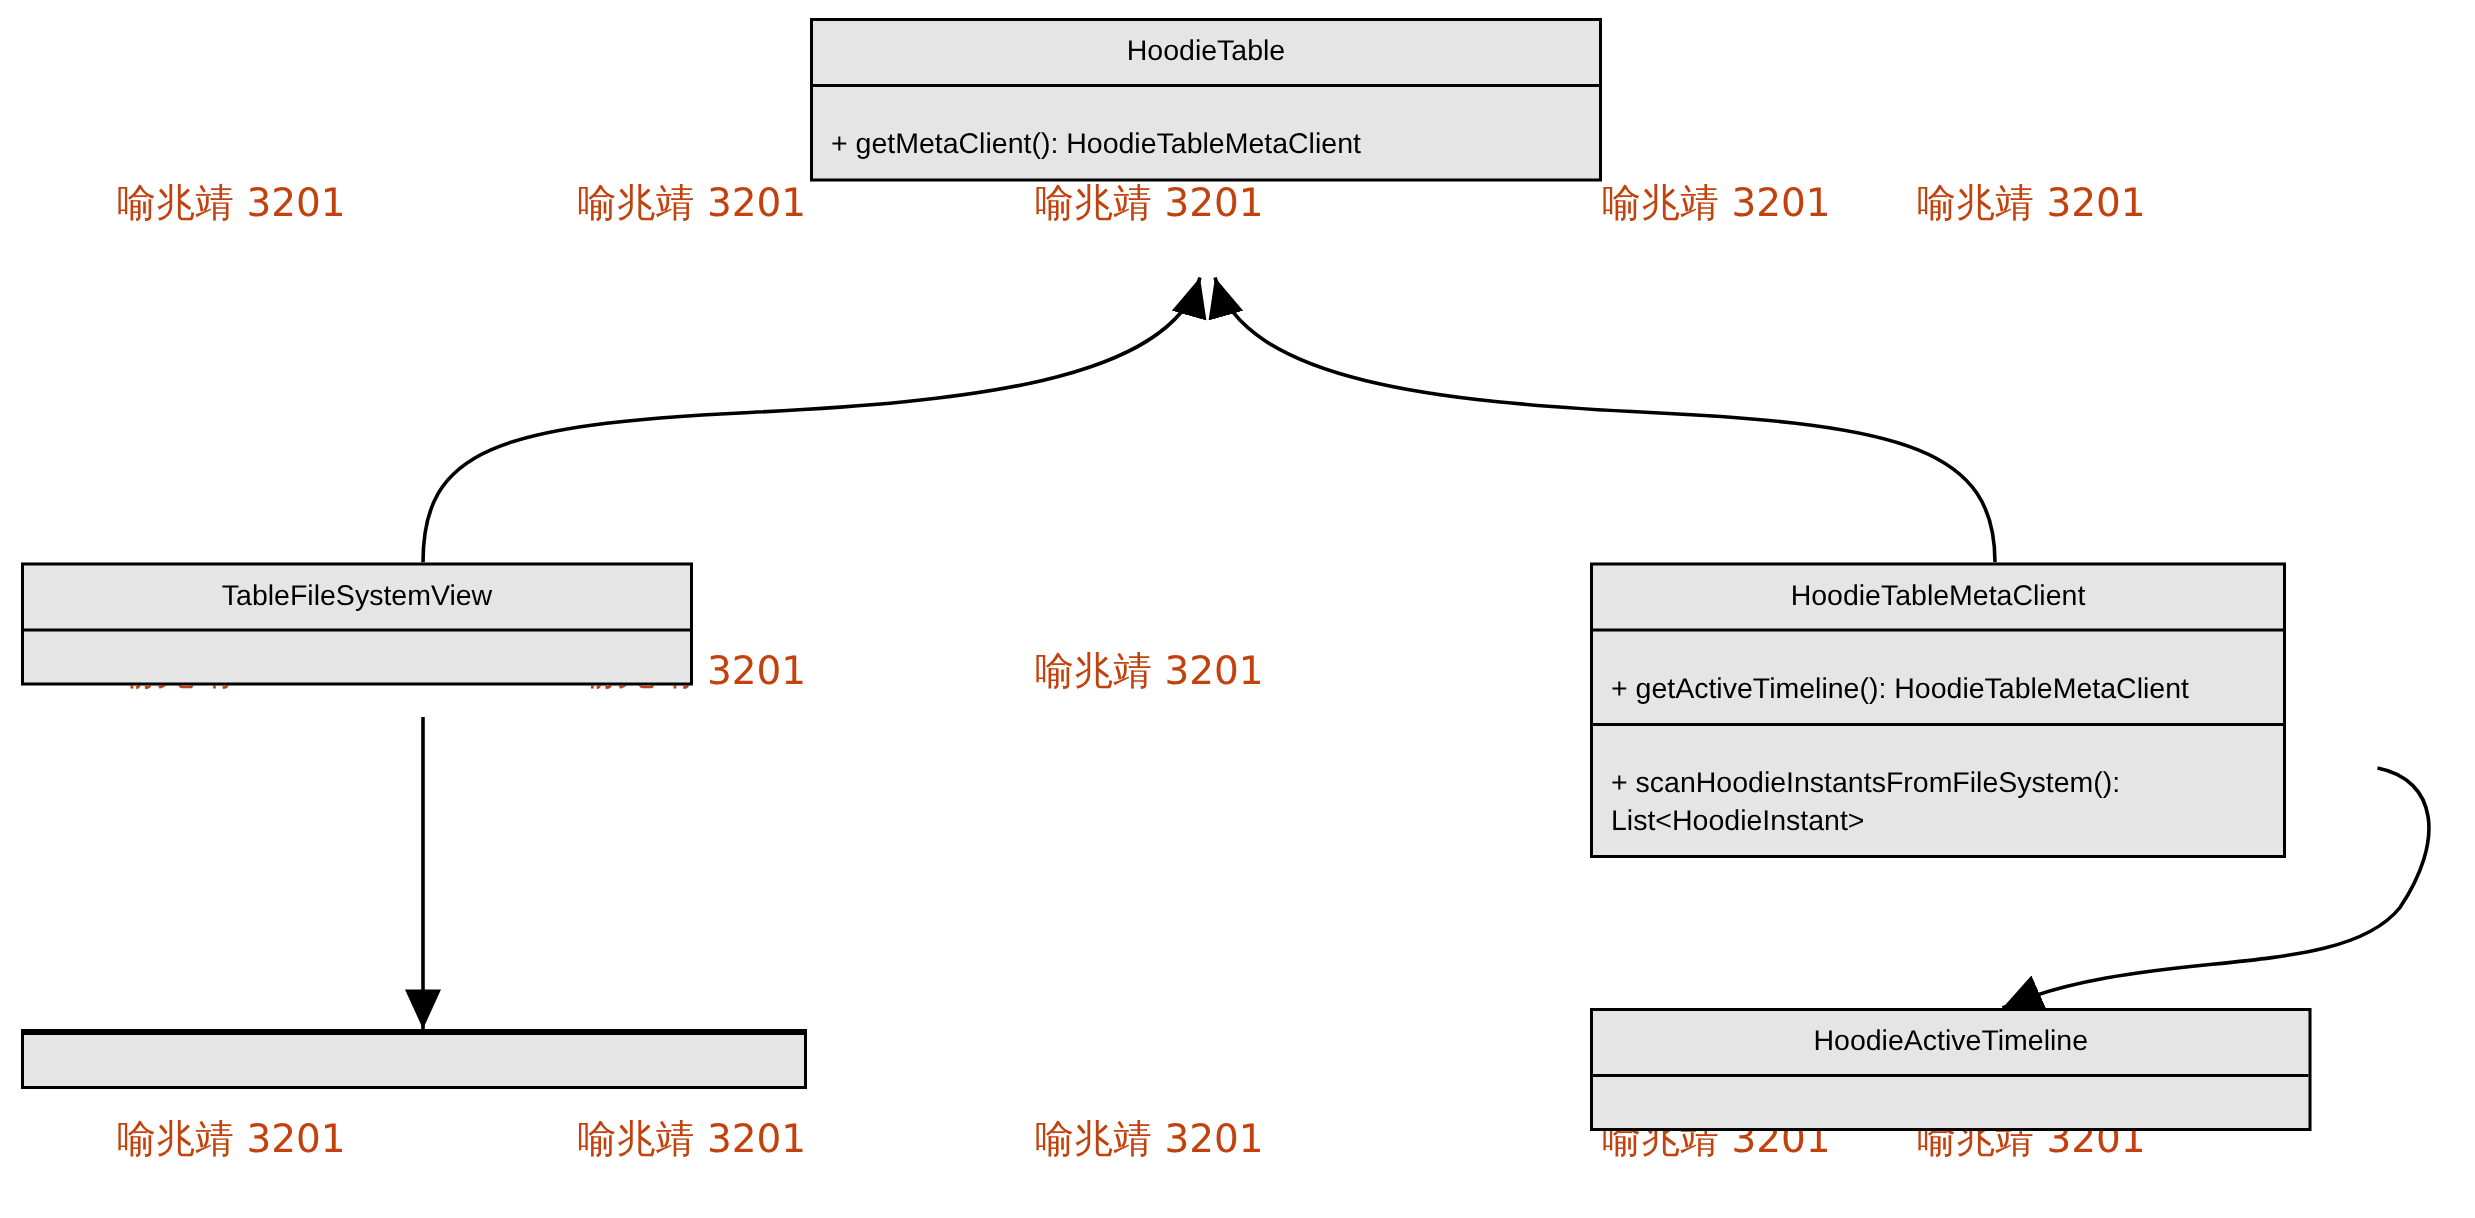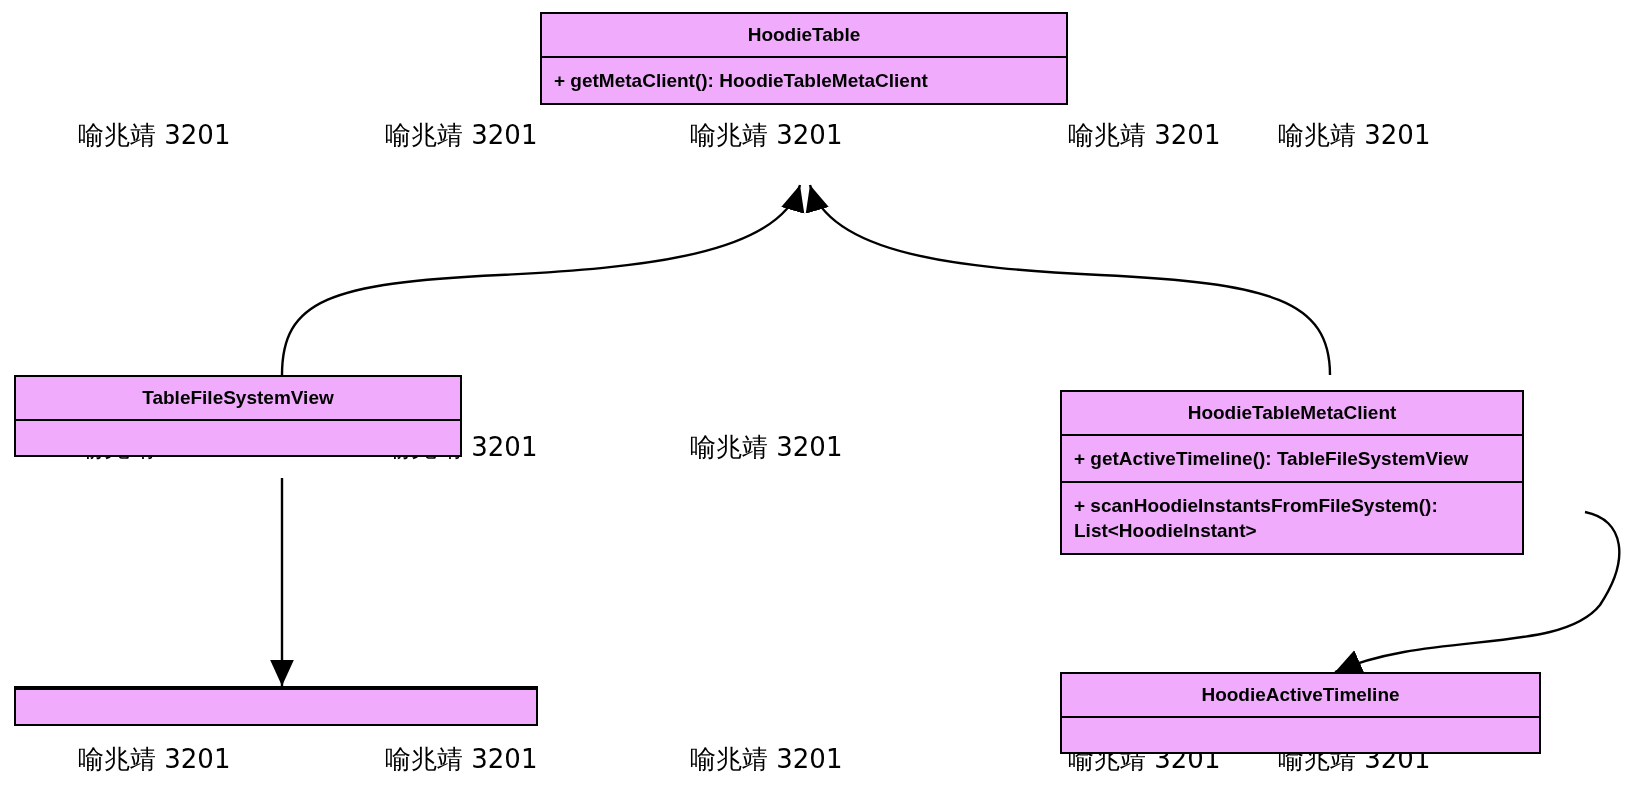--- a/index.html
+++ b/index.html
@@ -12,57 +12,56 @@
     width: 1650px;
     height: 812px;
     background: #ffffff;
     overflow: hidden;
     font-family: "Liberation Sans", sans-serif;
   }
   .uml-class {
     position: absolute;
     box-sizing: border-box;
     border: 2px solid #000000;
-    background: #f0abfc;
+    background: #e5e5e5;
     z-index: 3;
-    font-weight: bold;
   }
   .uml-title {
     box-sizing: border-box;
     text-align: center;
     font-size: 19px;
     color: #000000;
     padding: 11px 6px 11px 6px;
     line-height: 20px;
     white-space: nowrap;
   }
   .uml-compartment {
     box-sizing: border-box;
     border-top: 2px solid #000000;
     font-size: 19px;
     color: #000000;
-    padding: 10px 10px 10px 12px;
+    padding: 26px 10px 10px 12px;
     line-height: 25px;
     text-align: left;
   }
   .uml-compartment.empty {
     min-height: 36px;
     padding: 0;
   }
   svg.edges {
     position: absolute;
     left: 0;
     top: 0;
     width: 1650px;
     height: 812px;
     z-index: 1;
   }
   .watermark {
     position: absolute;
-    color: #000000;
+    color: #c2410c;
     font-size: 26px;
     font-family: "DejaVu Sans", sans-serif;
     white-space: nowrap;
     z-index: 2;
     pointer-events: none;
   }
 </style>
 </head>
 <body>
 
@@ -105,23 +104,23 @@
   <div class="uml-class" style="left:540px; top:12px; width:528px;">
     <div class="uml-title">HoodieTable</div>
     <div class="uml-compartment">+ getMetaClient(): HoodieTableMetaClient</div>
   </div>
 
   <div class="uml-class" style="left:14px; top:375px; width:448px;">
     <div class="uml-title">TableFileSystemView</div>
     <div class="uml-compartment empty"></div>
   </div>
 
-  <div class="uml-class" style="left:1060px; top:390px; width:464px;">
+  <div class="uml-class" style="left:1060px; top:375px; width:464px;">
     <div class="uml-title">HoodieTableMetaClient</div>
-    <div class="uml-compartment">+ getActiveTimeline(): TableFileSystemView</div>
+    <div class="uml-compartment">+ getActiveTimeline(): HoodieTableMetaClient</div>
     <div class="uml-compartment">+ scanHoodieInstantsFromFileSystem(): List&lt;HoodieInstant&gt;</div>
   </div>
 
   <div class="uml-class" style="left:14px; top:686px; width:524px;">
     <div class="uml-compartment empty"></div>
   </div>
 
   <div class="uml-class" style="left:1060px; top:672px; width:481px;">
     <div class="uml-title">HoodieActiveTimeline</div>
     <div class="uml-compartment empty"></div>

